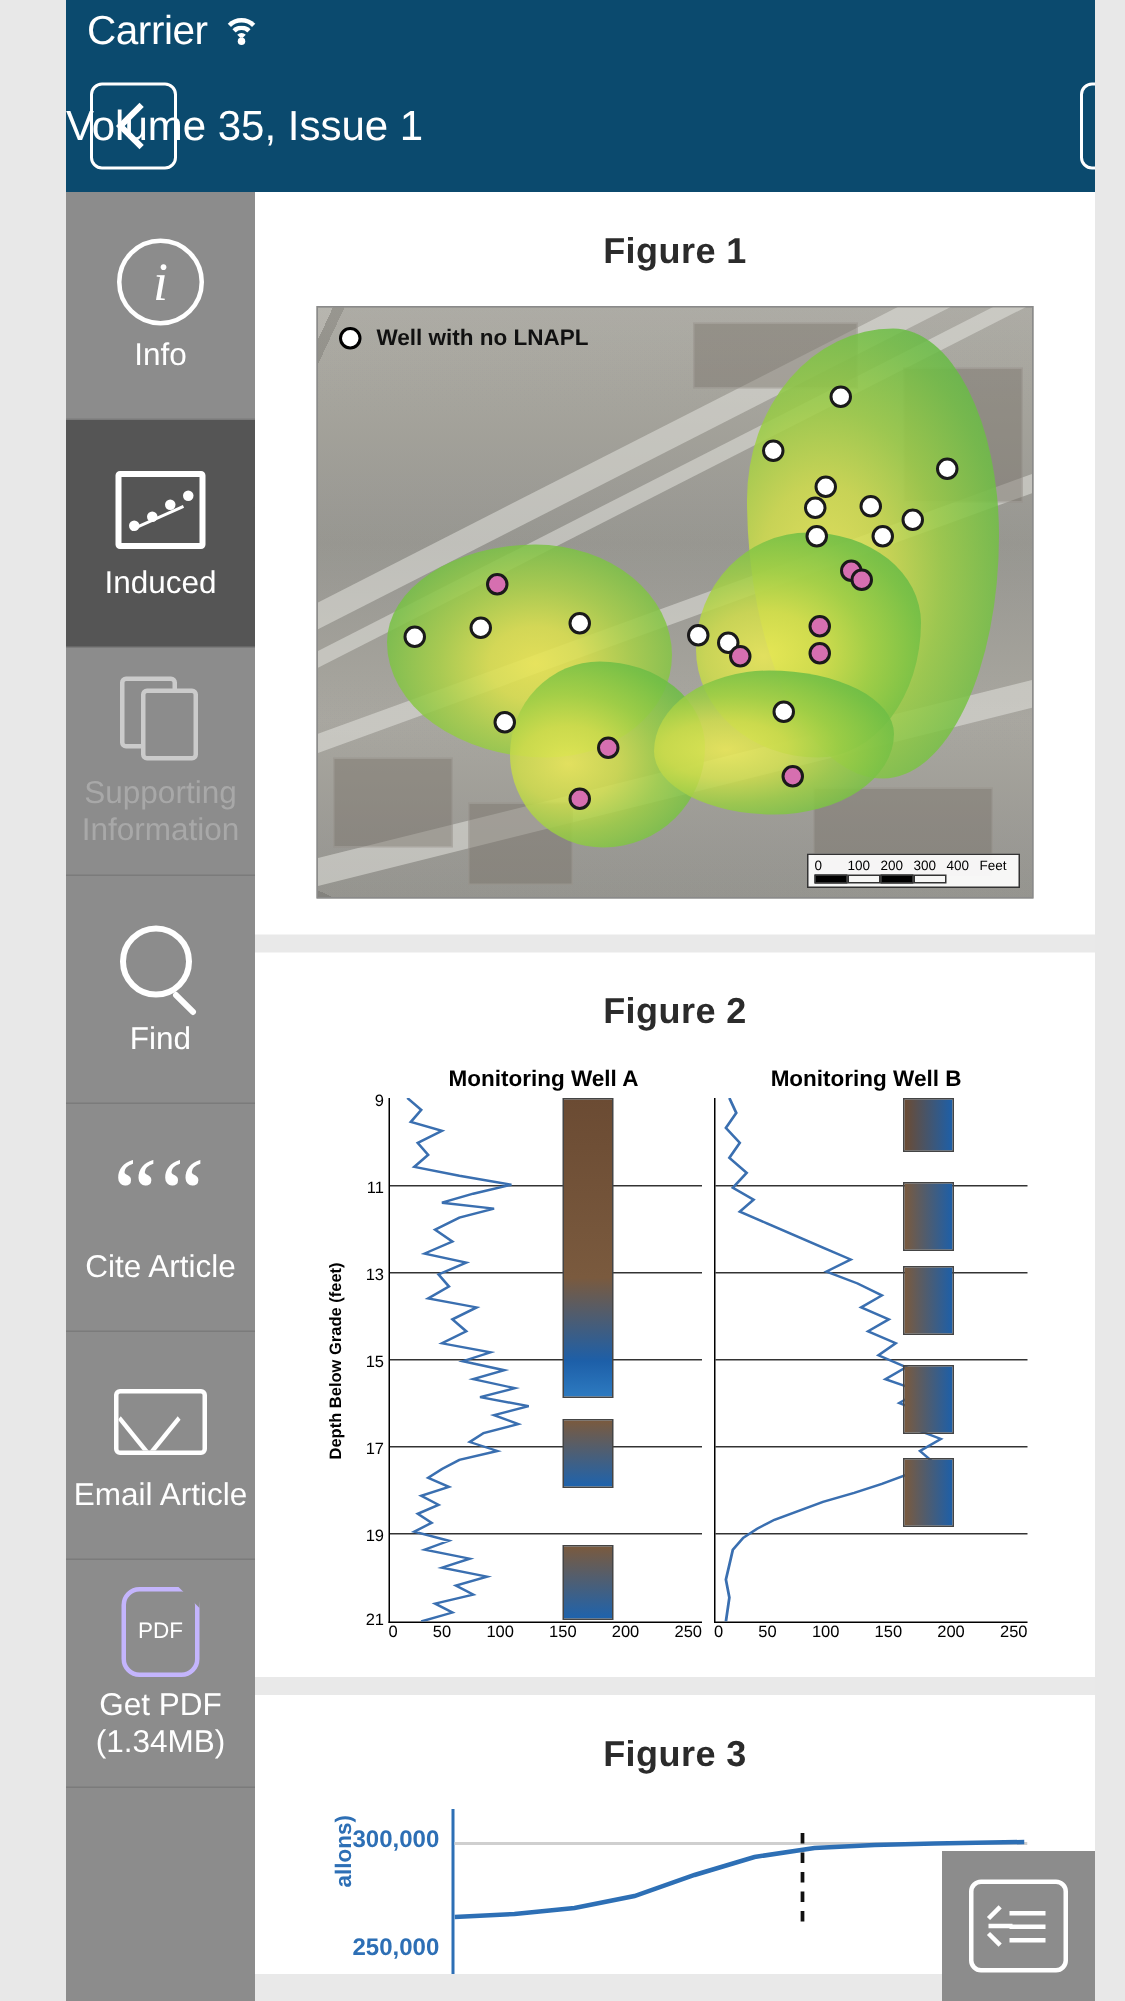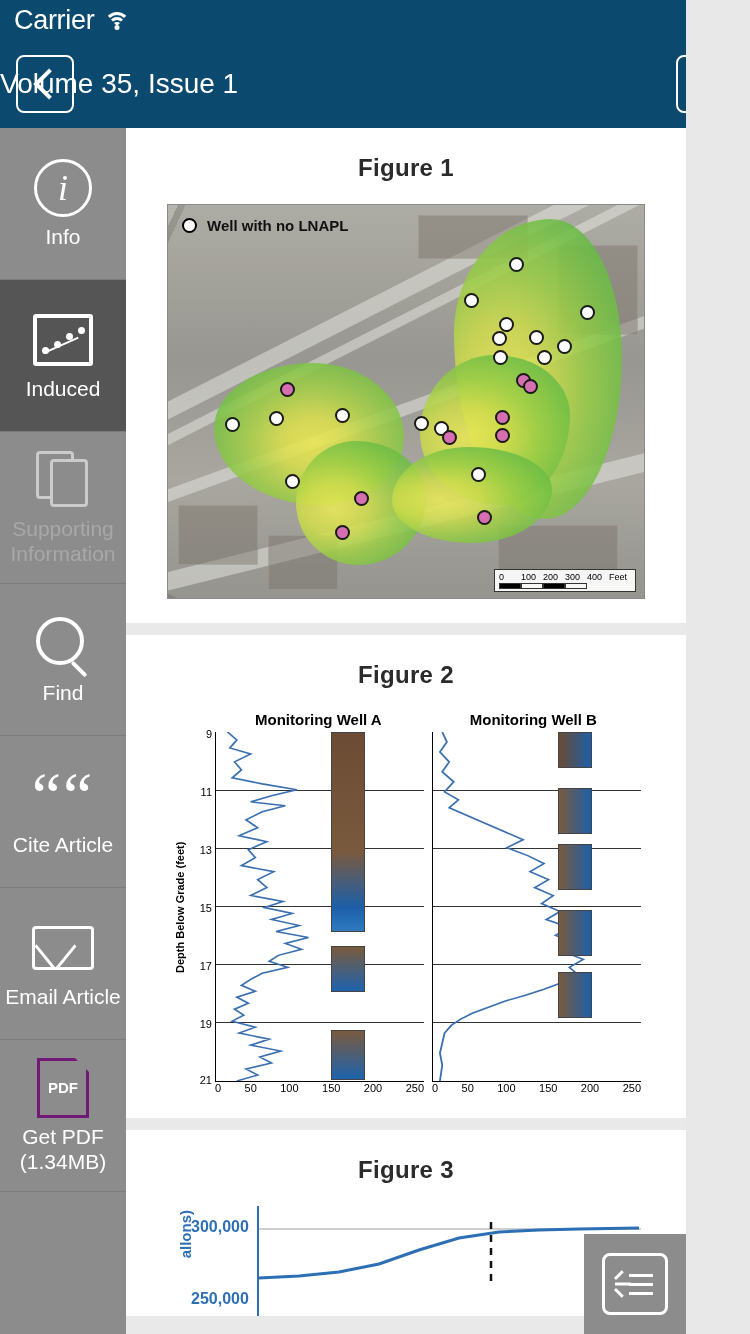--- a/index.html
+++ b/index.html
@@ -2,21 +2,21 @@
 <html><head>
 <meta charset="utf-8">
 <style>
   * { box-sizing: border-box; margin: 0; padding: 0; }
   html, body {
     width: 750px; height: 1334px;
     font-family: "Liberation Sans", sans-serif;
     background: #e8e8e8;
     overflow: hidden;
   }
-  #screen { position: relative; width: 686px; height: 1334px; overflow: hidden; background: #be185d; }
+  #screen { position: relative; width: 686px; height: 1334px; overflow: hidden; background: #be185d; margin-left: 44px; }
 
   
   .statusbar {
     position: absolute; top: 0; left: 0; width: 750px; height: 40px;
     background: #0b4a6e; color: #fff;
     display: flex; align-items: center; justify-content: space-between;
     padding: 0 14px;
   }
   .sb-left { display: flex; align-items: center; gap: 10px; }
   .sb-carrier { font-size: 27px; letter-spacing: -0.3px; }
@@ -99,22 +99,22 @@
   .ic-doc { position: relative; width: 54px; height: 58px; }
   .ic-doc span { position: absolute; border: 3px solid #fff; border-radius: 4px; width: 38px; height: 48px; }
   .ic-doc span:nth-child(1) { left: 0; top: 0; }
   .ic-doc span:nth-child(2) { left: 14px; top: 8px; background: #8c8c8c; }
   .ic-find { position: relative; width: 58px; height: 58px; }
   .ic-find::before { content:""; position:absolute; left:2px; top:2px; width:40px; height:40px; border:4px solid #fff; border-radius:50%;}
   .ic-find::after { content:""; position:absolute; right:3px; bottom:2px; width:20px; height:4px; background:#fff; transform: rotate(45deg); border-radius:2px;}
   .ic-cite { font-family: "Liberation Serif", serif; font-size: 66px; line-height: 48px; letter-spacing: 2px; }
   .ic-mail { width: 62px; height: 44px; border: 3px solid #fff; border-radius: 4px; position: relative; overflow: hidden; }
   .ic-mail::before { content:""; position:absolute; left:4px; top:1px; width:30px; height:30px; border-right:3px solid #fff; border-bottom:3px solid #fff; transform: rotate(45deg) skew(6deg,6deg);}
-  .ic-pdf { width: 52px; height: 60px; border: 3px solid #701a75; border-radius: 0; position: relative;
-    display:flex; align-items:center; justify-content:center; font-size:15px; font-weight:bold; }
+  .ic-pdf { width: 52px; height: 60px; border: 3px solid #c4b5fd; border-radius: 12px; position: relative;
+    display:flex; align-items:center; justify-content:center; font-size:15px; font-weight:normal; }
   .ic-pdf::before { content:""; position:absolute; right:-3px; top:-3px; border-top:14px solid #8c8c8c; border-left:14px solid transparent;}
 
   
   .content { position: absolute; top: 128px; left: 126px; right: 0; bottom: 0; background: #e9e9e9; overflow: hidden; }
   .card { background: #fff; margin: 0 0 12px 0; padding: 26px 0 24px 0; }
   .card-title { text-align: center; font-size: 24px; font-weight: bold; color: #2b2b2b; margin-bottom: 22px; letter-spacing: 0.3px; }
 
   
   .fig1-wrap { width: 478px; margin: 0 auto; position: relative; }
   .fig1 { width: 478px; height: 395px; position: relative; overflow: hidden;

